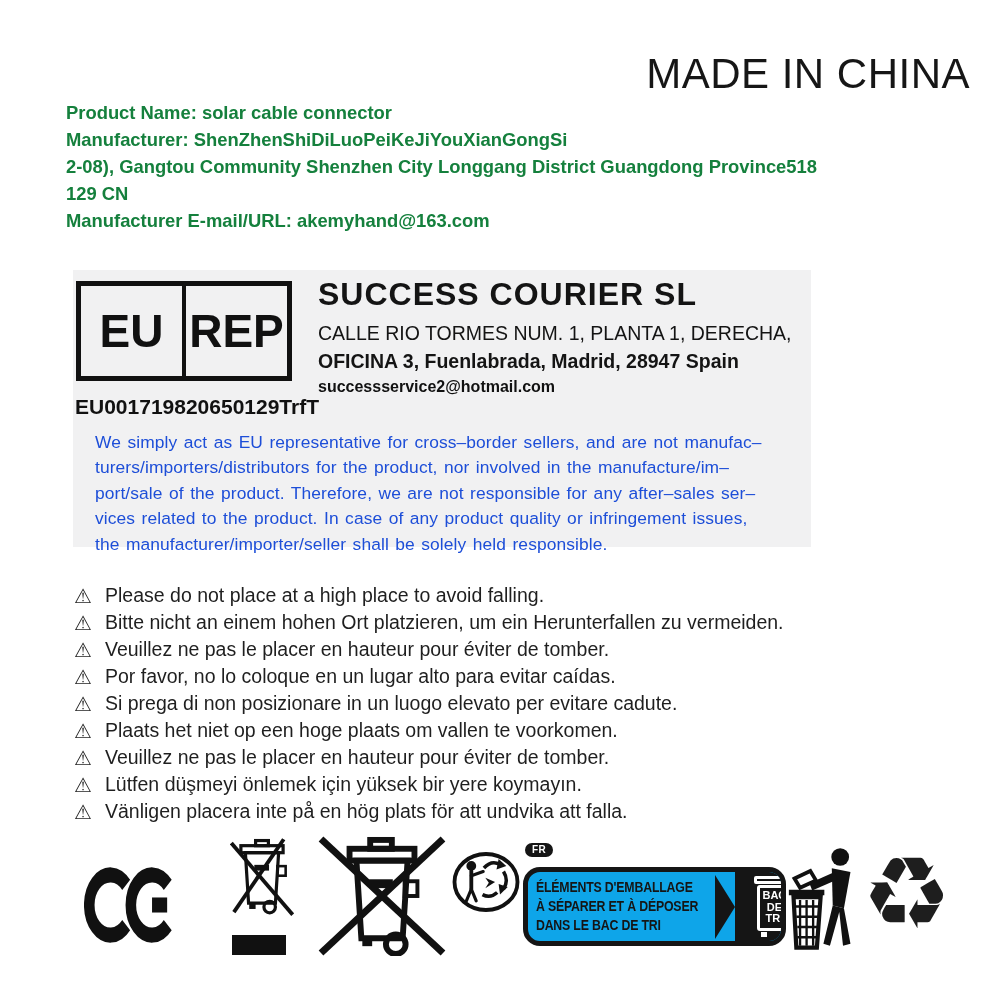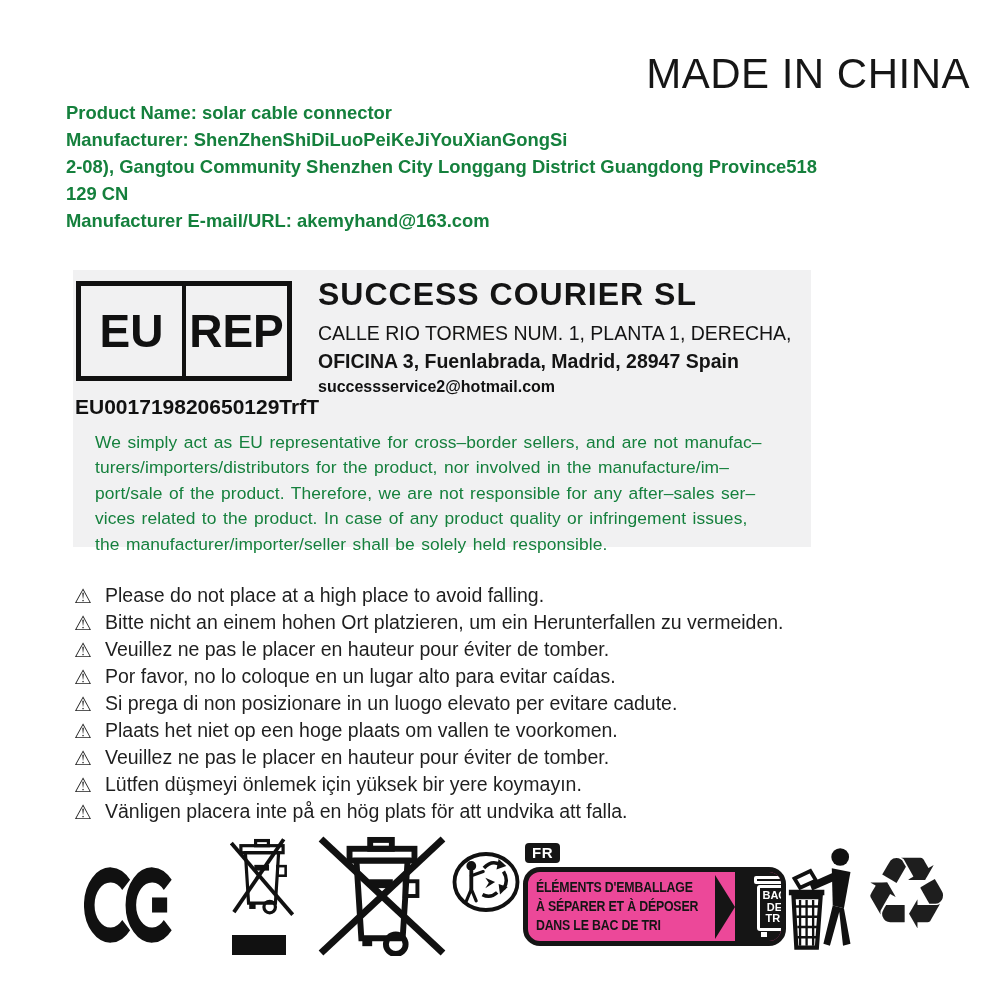--- a/index.html
+++ b/index.html
@@ -35,21 +35,21 @@
   .eurep-code {
     position:absolute; left:2px; top:125px;
     font-size:21px; font-weight:700; color:#111; white-space:nowrap;
   }
   .company  { position:absolute; left:245px; top:6px;  font-size:32px;  font-weight:700; letter-spacing:1px; white-space:nowrap; color:#141414; }
   .addr1    { position:absolute; left:245px; top:52px; font-size:19.5px; font-weight:400; white-space:nowrap; color:#141414; }
   .addr2    { position:absolute; left:245px; top:80px; font-size:19.5px; font-weight:700; white-space:nowrap; color:#141414; }
   .email    { position:absolute; left:245px; top:108px; font-size:16px; font-weight:700; white-space:nowrap; color:#111; }
   .disclaimer {
     position:absolute; left:22px; top:160px;
-    font-size:17.4px; font-weight:400; line-height:25.4px; color:#15803d;
+    font-size:17.4px; font-weight:400; line-height:25.4px; color:#1d4ed8;
     letter-spacing:0.1px; word-spacing:1.5px;
   }
   .disclaimer div { white-space:nowrap; }
 
   
   .warnings { position:absolute; left:74px; top:582px; list-style:none; }
   .warn-row { display:flex; align-items:center; height:27px; font-size:19.5px; color:#1f1f1f; }
   .warn-glyph {
     font-family:"DejaVu Sans", sans-serif; font-size:20px; width:31px;
     color:#222; flex:0 0 31px; line-height:1;
@@ -65,26 +65,26 @@
   .tidyman { left:787px; top:846px; }
   .recycle {
     left:862px; top:838px; font-family:"DejaVu Sans", sans-serif;
     font-size:100px; line-height:112px; color:#1e1e1e;
   }
 
   
   .frlabel { left:523px; top:843px; width:263px; height:104px; }
   .fr-tag {
     position:absolute; left:2px; top:0; background:#151515; color:#fff;
-    font-size:15px; font-weight:700; padding:1px 7px 2px; border-radius:4px;
+    font-size:10px; font-weight:700; padding:1px 7px 2px; border-radius:9px;
     letter-spacing:0.5px;
   }
   .fr-box {
     position:absolute; left:0; top:24px; width:263px; height:79px;
-    border:5px solid #151515; border-radius:17px; background:#ec4899;
+    border:5px solid #151515; border-radius:17px; background:#0ea5e9;
     display:flex; overflow:hidden; align-items:stretch;
   }
   .fr-text {
     flex:1; display:flex; flex-direction:column; justify-content:center;
     padding-left:9px; font-size:14px; font-weight:700; line-height:1.38;
     color:#151515; white-space:nowrap; transform:scaleX(0.88); transform-origin:left center;
     letter-spacing:-0.2px;
   }
   .fr-chevron {
     align-self:center; width:0; height:0;

